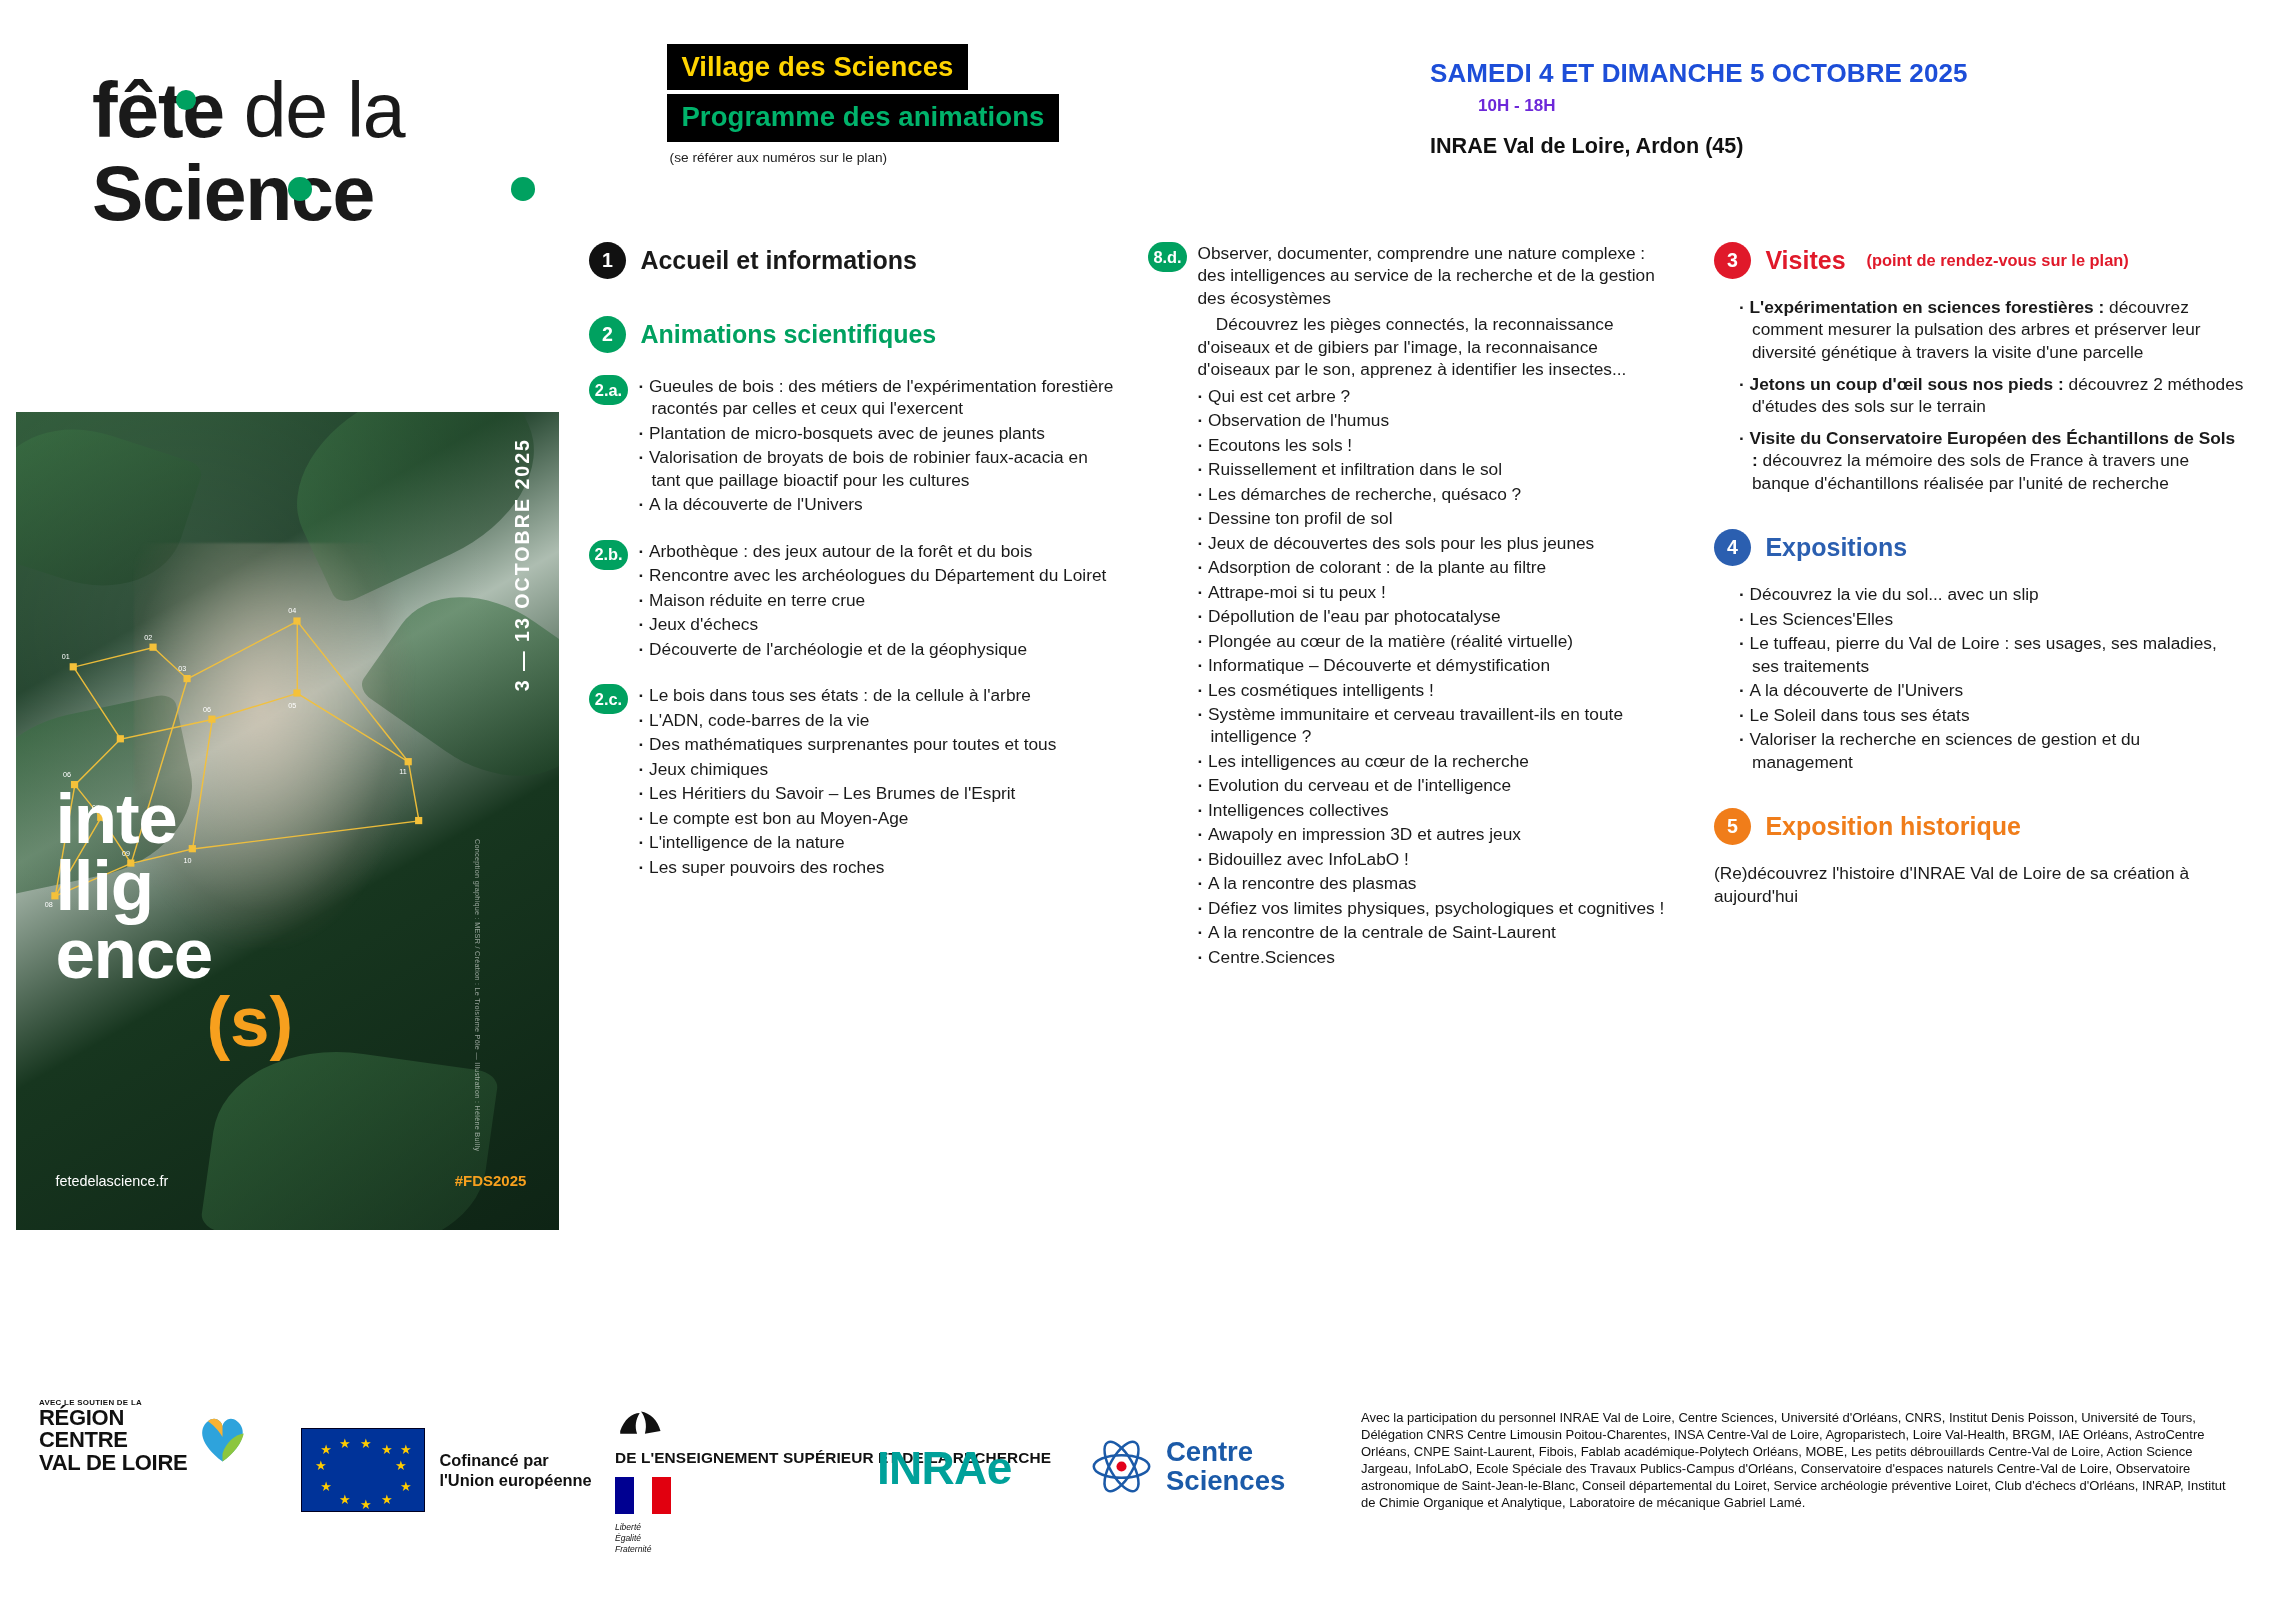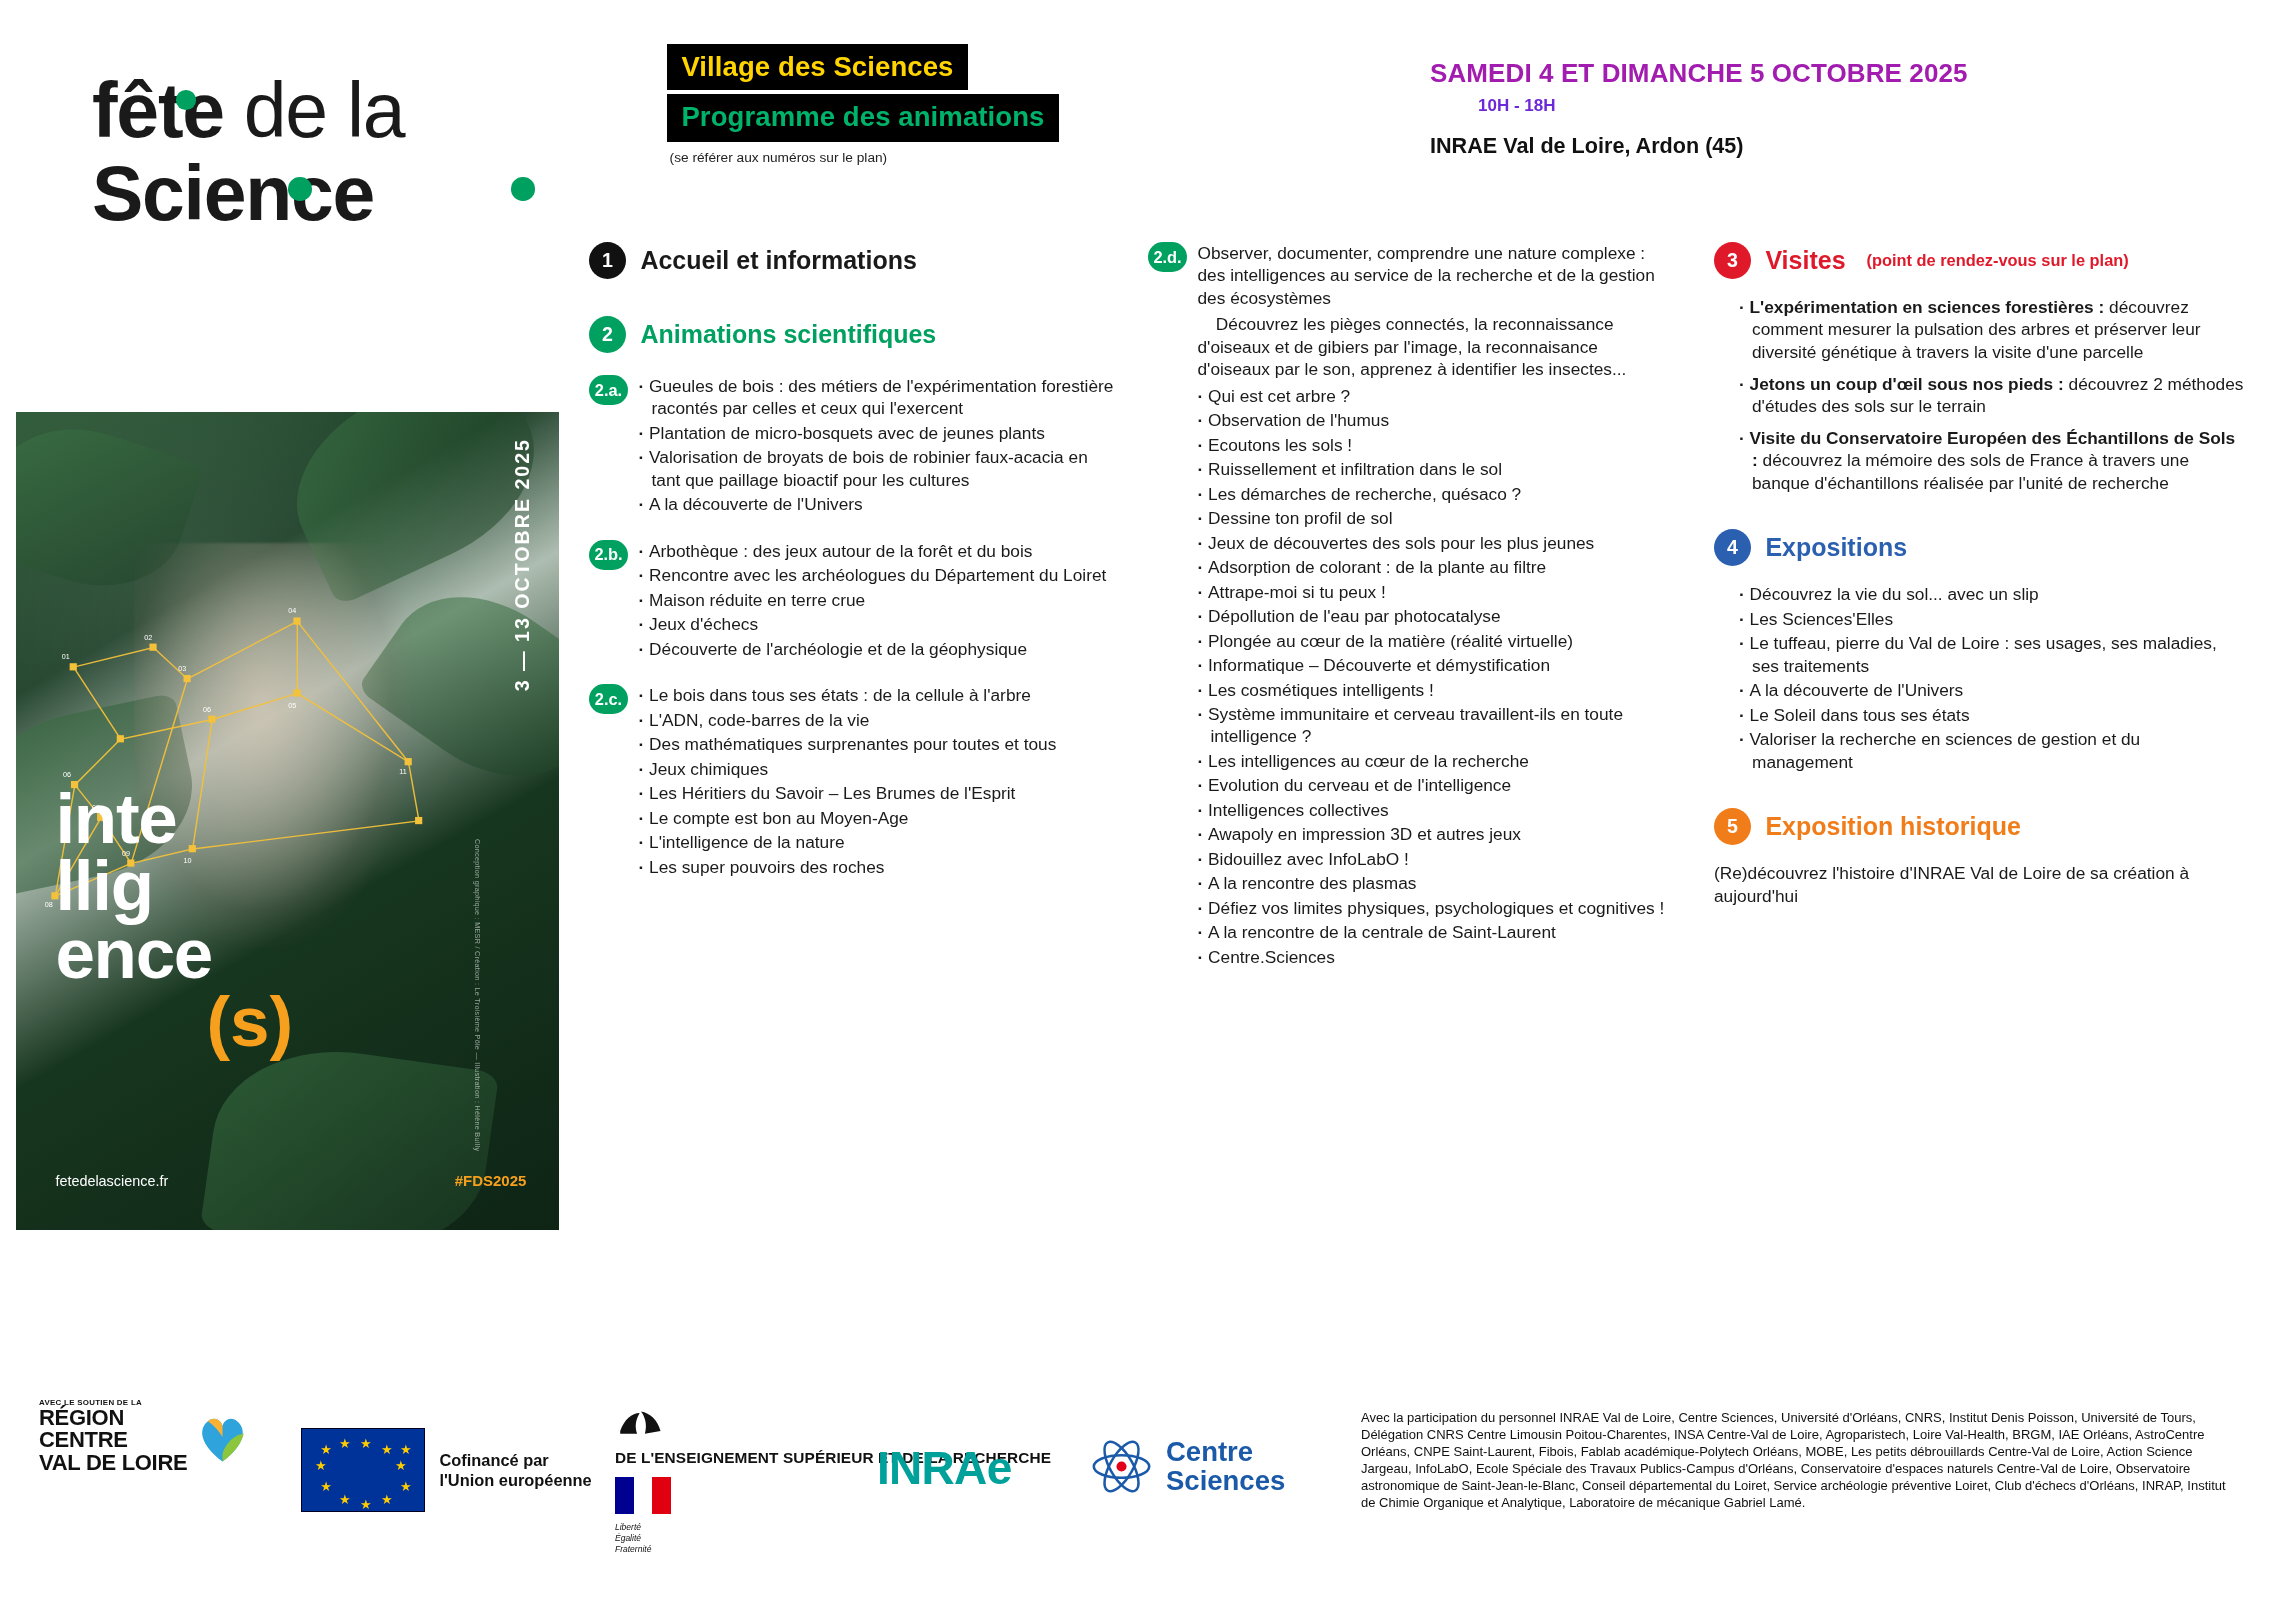--- a/index.html
+++ b/index.html
@@ -30,21 +30,21 @@
     font-size: 27.5px; font-weight: 700; padding: 6.5px 14.4px 7.9px 14.4px; letter-spacing: 0.1px;
   }
   .banner-row2 {
     display: inline-block; background: #000; color: #00b36b;
     font-size: 27.5px; font-weight: 700; padding: 6.5px 14.4px 9.2px 14.4px; letter-spacing: 0.1px;
     margin-top: 3.9px;
   }
   .banner-note { font-size: 13.7px; color: #222; margin-top: 7.9px; margin-left: 2.6px; }
 
   .dates { position: absolute; left: 1430px; top: 58px; }
-  .dates-main { font-size: 26px; font-weight: 700; color: #a21caf; letter-spacing: 0.1px; }
+  .dates-main { font-size: 26px; font-weight: 700; color: #1d4ed8; letter-spacing: 0.1px; }
   .dates-hours { font-size: 17px; font-weight: 700; color: #6d28d9; margin-top: 6.5px; margin-left: 48px; }
   .dates-place { font-size: 21.6px; font-weight: 700; color: #111; margin-top: 17px; }
 
   
   .poster {
     position: absolute; left: 16.4px; top: 412px; width: 543px; height: 818px;
     background:
       radial-gradient(circle at 30% 25%, rgba(255,255,255,.10), rgba(0,0,0,0) 45%),
       linear-gradient(150deg, #2e5a38 0%, #1d3f28 25%, #27503060 40%, #17361f 60%, #0e2415 100%);
     overflow: hidden;
@@ -292,21 +292,21 @@
           <li>Le compte est bon au Moyen-Age</li>
           <li>L'intelligence de la nature</li>
           <li>Les super pouvoirs des roches</li>
         </ul>
       </div>
     </div>
   </div>
 
   <div class="col col2">
     <div class="group">
-      <div class="sub-badge">2.d.</div>
+      <div class="sub-badge">8.d.</div>
       <div class="group-body">
         <div class="para">Observer, documenter, comprendre une nature complexe : des intelligences au service de la recherche et de la gestion des écosystèmes</div>
         <div class="para indent">Découvrez les pièges connectés, la reconnaissance d'oiseaux et de gibiers par l'image, la reconnaisance d'oiseaux par le son, apprenez à identifier les insectes...</div>
         <ul class="bul">
           <li>Qui est cet arbre ?</li>
           <li>Observation de l'humus</li>
           <li>Ecoutons les sols !</li>
           <li>Ruissellement et infiltration dans le sol</li>
           <li>Les démarches de recherche, quésaco ?</li>
           <li>Dessine ton profil de sol</li>

